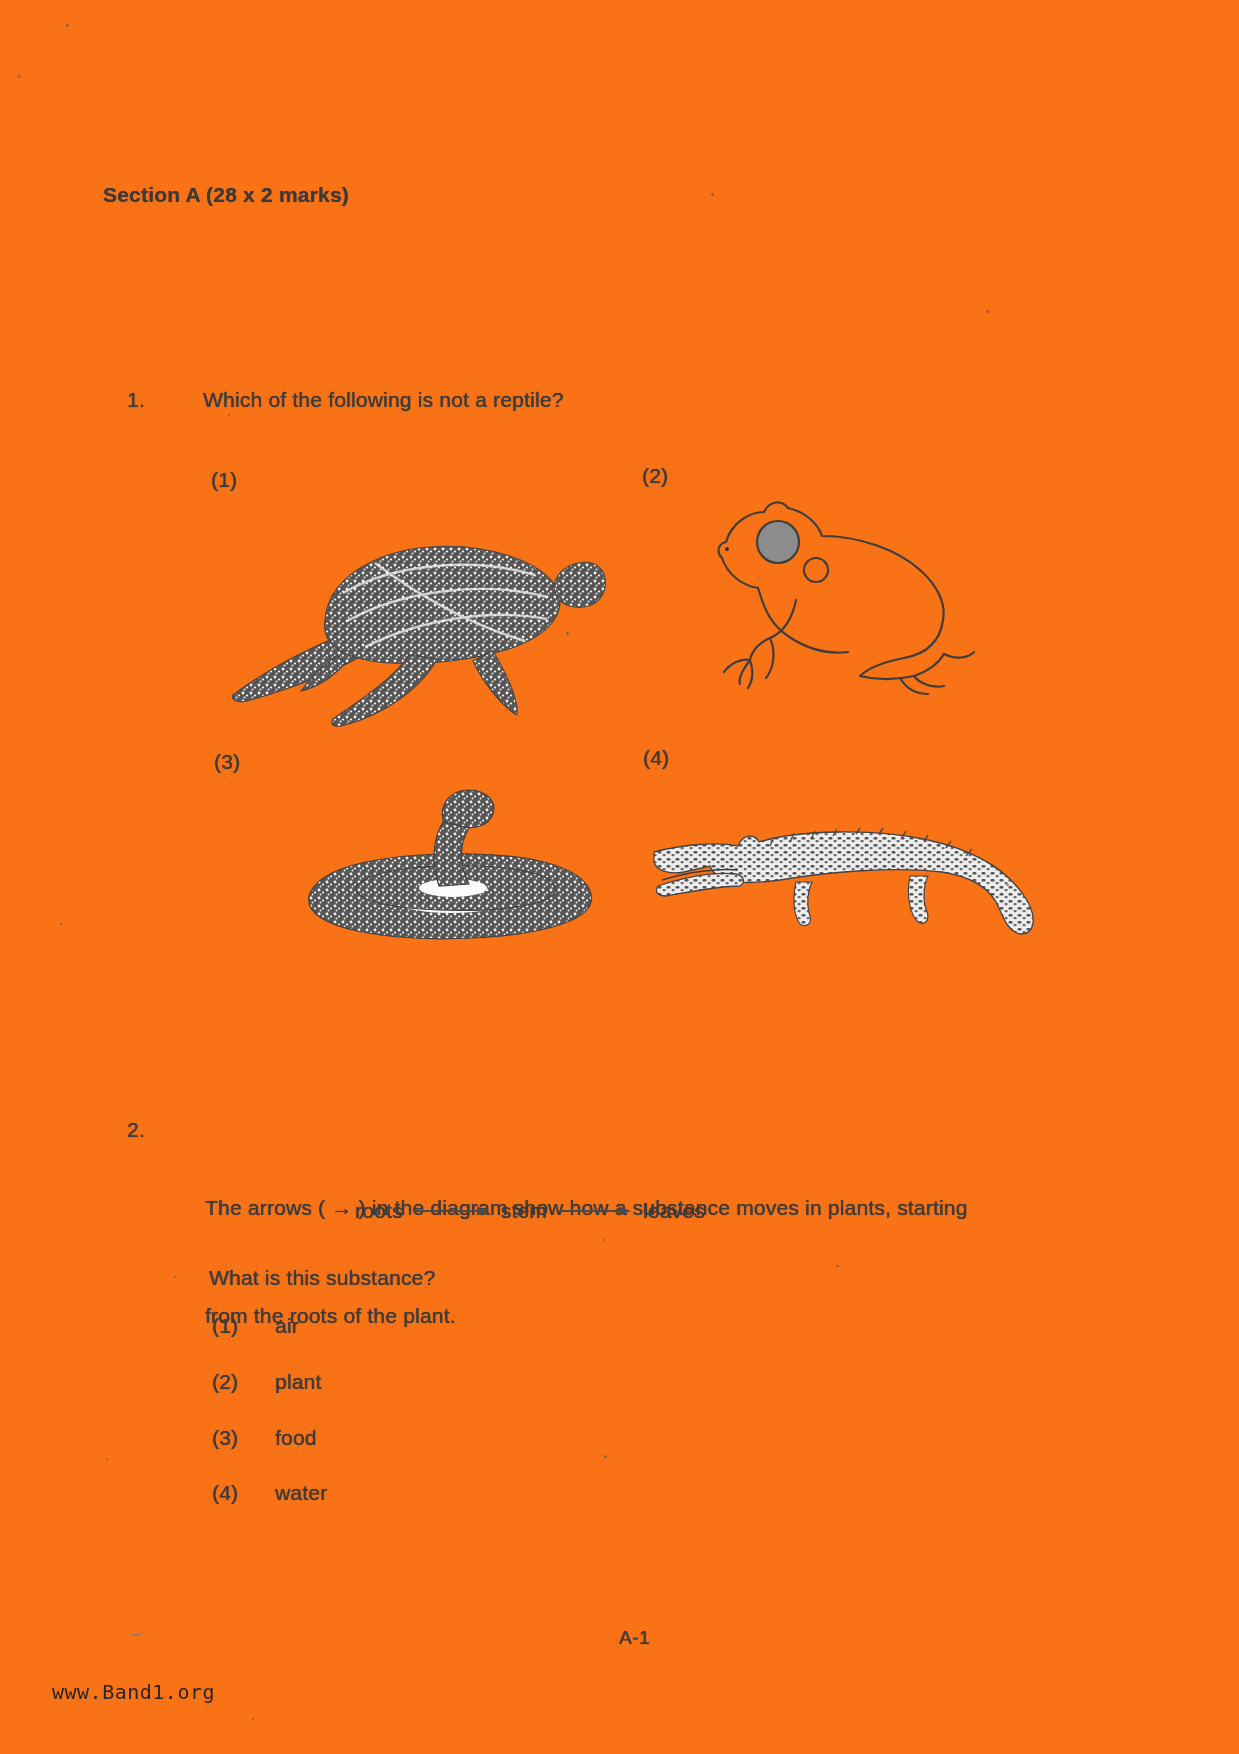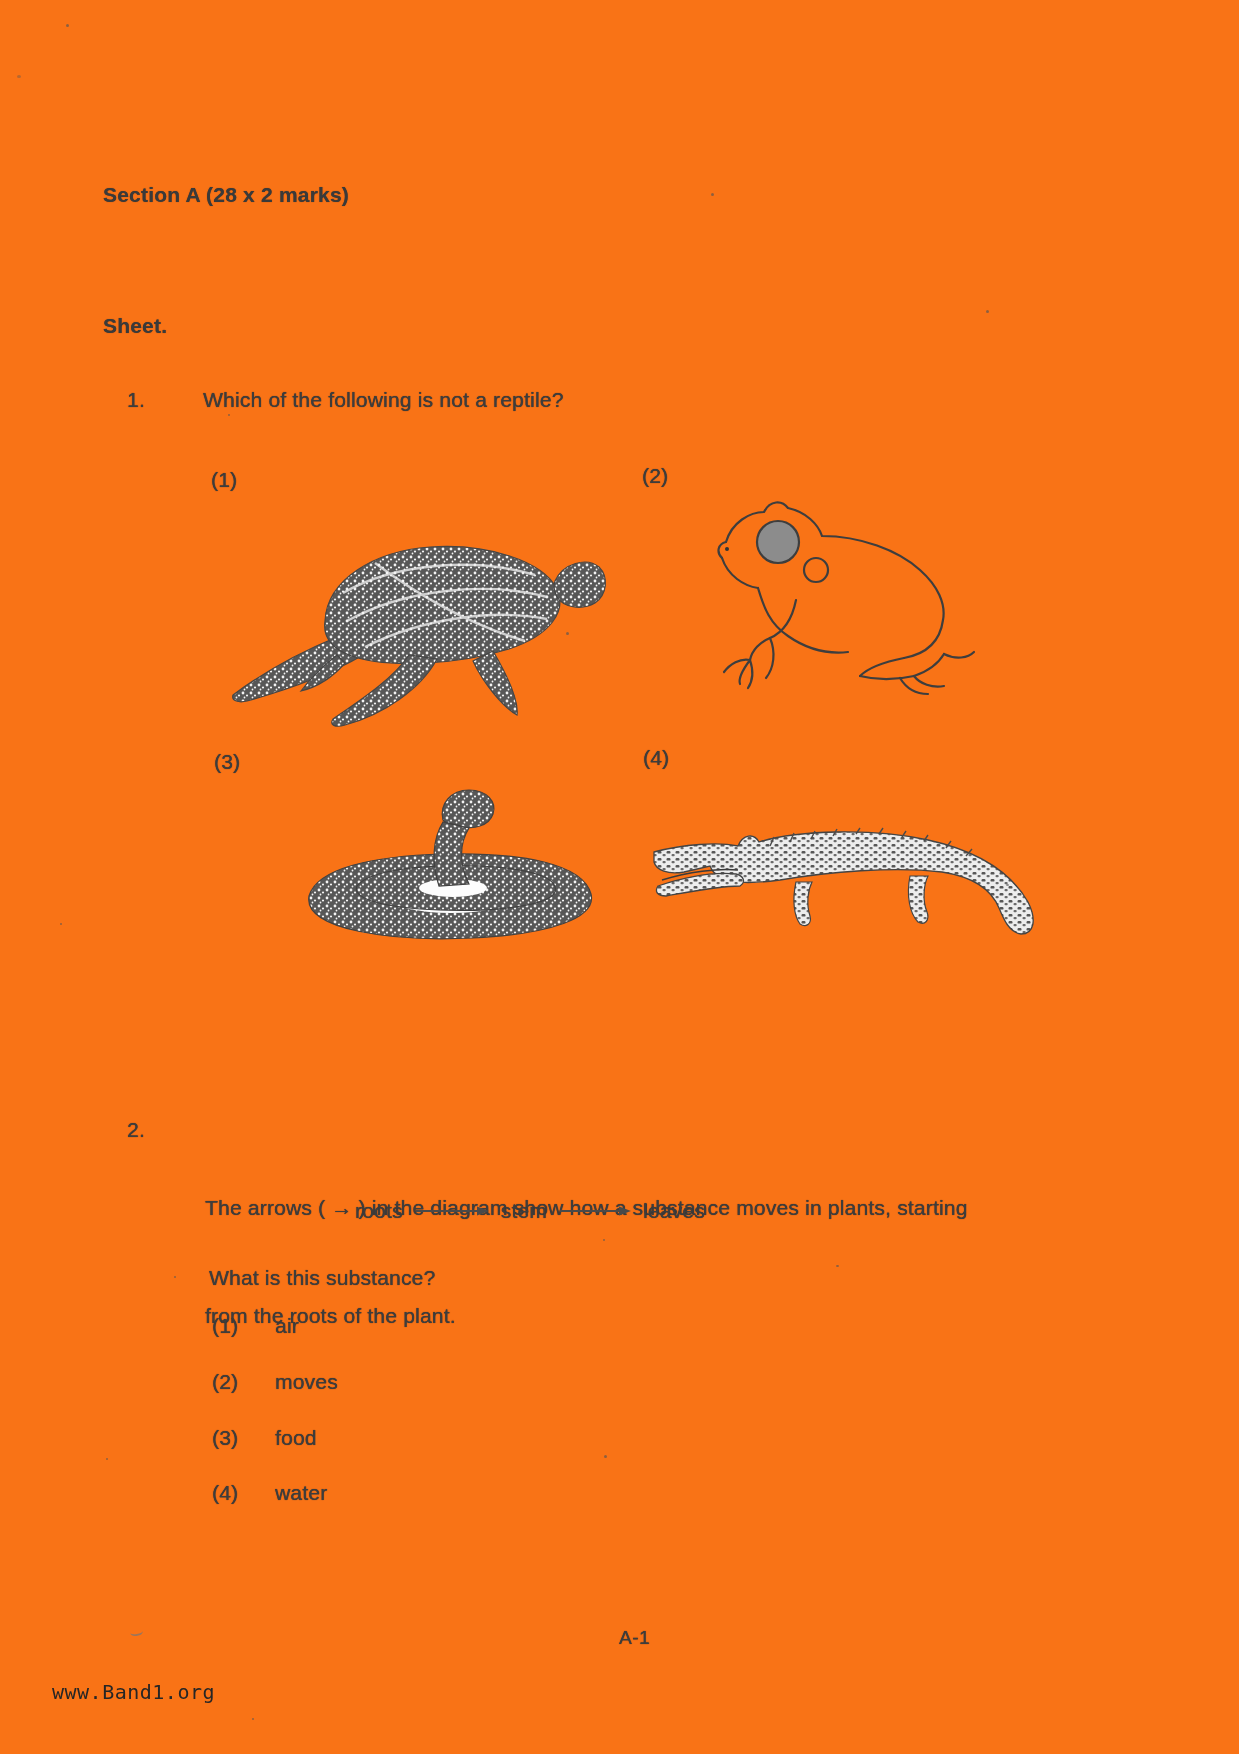--- a/index.html
+++ b/index.html
@@ -73,21 +73,20 @@
       <rect x="5.5" y="4" width="3.2" height="2.2" rx="1" fill="#6a6a6a"></rect>
     </pattern>
   </defs>
 </svg>
 
 <div class="page">
 
   <div class="abs title scan-b" style="left:103px;top:183px">Section A (28 x 2 marks)</div>
 
   <div class="abs para scan-b" style="left:103px;top:241px">
-    <div>Sheet.</div>
   </div>
 
   <div class="abs qnum scan" style="left:127px;top:388px">1.</div>
   <div class="abs qtext scan" style="left:203px;top:388px">Which of the following is not a reptile?</div>
 
   <div class="abs optlabel scan" style="left:211px;top:468px">(1)</div>
   <div class="abs optlabel scan" style="left:642px;top:464px">(2)</div>
   <div class="abs optlabel scan" style="left:214px;top:750px">(3)</div>
   <div class="abs optlabel scan" style="left:643px;top:746px">(4)</div>
 
@@ -173,21 +172,21 @@
     </svg>
     <span>leaves</span>
   </div>
 
   <div class="abs qtext scan" style="left:209px;top:1266px">What is this substance?</div>
 
   <div class="abs optlabel scan" style="left:212px;top:1314px">(1)</div>
   <div class="abs opttext scan" style="left:275px;top:1314px">air</div>
 
   <div class="abs optlabel scan" style="left:212px;top:1370px">(2)</div>
-  <div class="abs opttext scan" style="left:275px;top:1370px">moves</div>
+  <div class="abs opttext scan" style="left:275px;top:1370px">plant</div>
 
   <div class="abs optlabel scan" style="left:212px;top:1426px">(3)</div>
   <div class="abs opttext scan" style="left:275px;top:1426px">food</div>
 
   <div class="abs optlabel scan" style="left:212px;top:1481px">(4)</div>
   <div class="abs opttext scan" style="left:275px;top:1481px">water</div>
 
   <div class="abs pageno scan" style="left:619px;top:1627px">A-1</div>
 
   <div class="abs watermark" style="left:52px;top:1680px">www.Band1.org</div>

